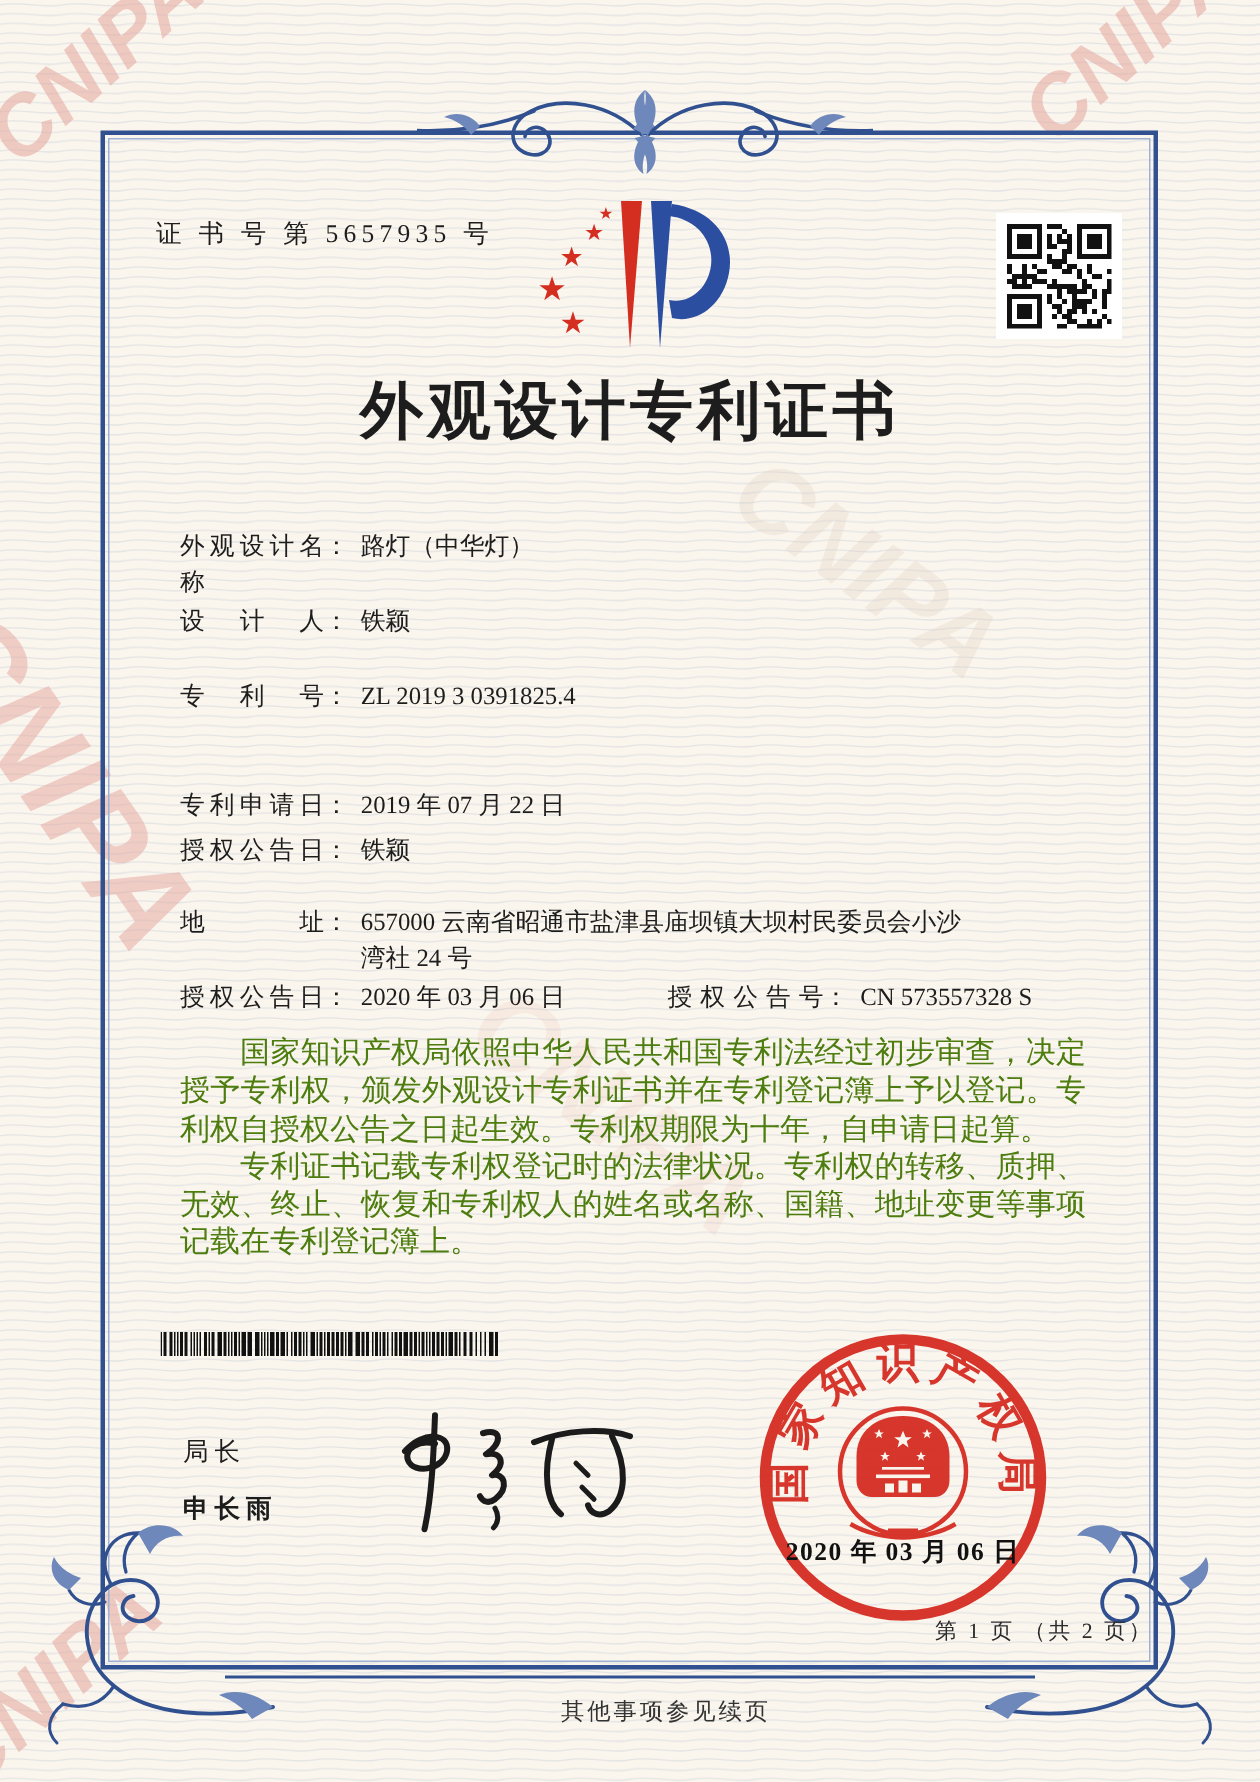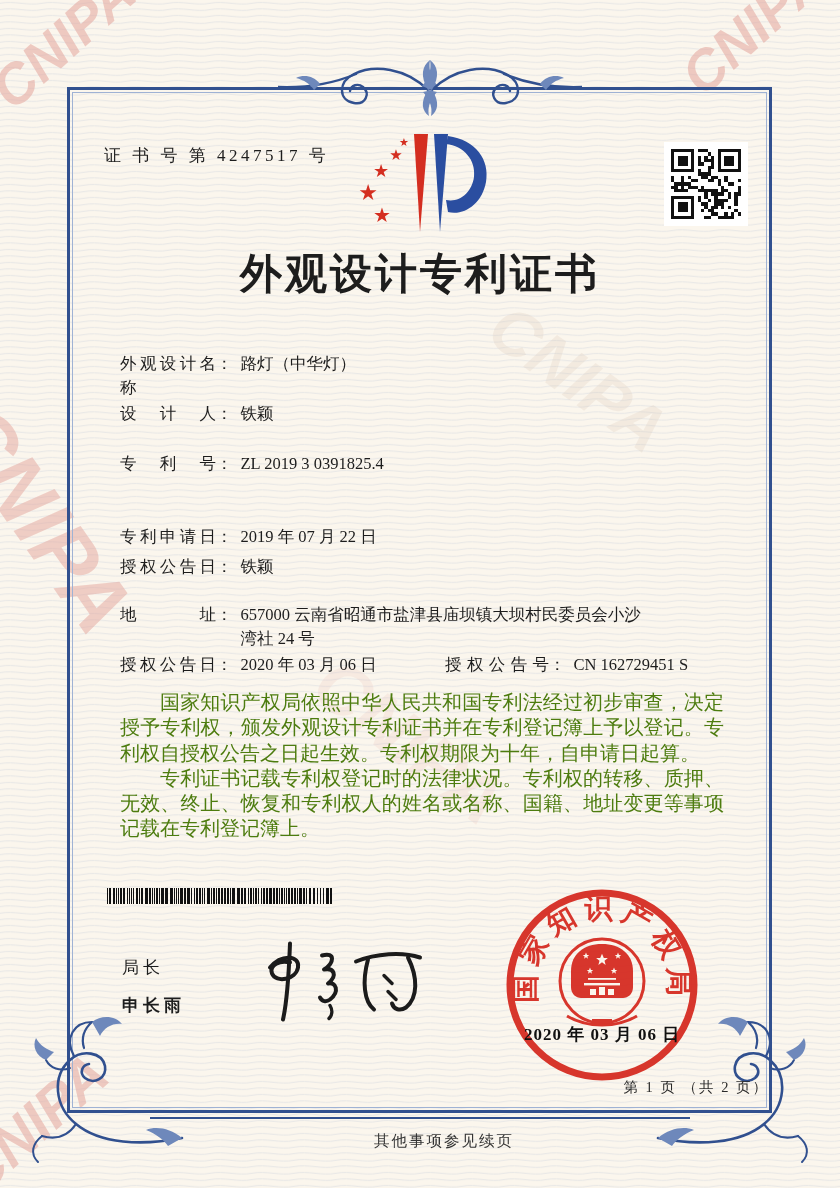--- a/index.html
+++ b/index.html
@@ -112,21 +112,21 @@
 </svg>
 <svg class="abs flourish" style="left:24px;top:1016px" width="160" height="148">
   <use href="#fl-corner" width="160" height="148"></use>
 </svg>
 <svg class="abs flourish" style="left:656px;top:1016px" width="160" height="148">
   <g transform="translate(160,0) scale(-1,1)">
       <use href="#fl-corner" width="160" height="148"></use>
     </g>
 </svg>
 
-<div id="cert-no" class="abs">证 书 号 第 4247517 号</div>
+<div id="cert-no" class="abs">证 书 号 第 5657935 号</div>
 
 <svg id="logo" class="abs" width="140" height="118" viewBox="0 0 140 118">
   <polygon points="62,4 76,4 68,102" fill="#d42e20"></polygon>
   <polygon points="82,4 96,4 88,102" fill="#2b4ea0"></polygon>
   <path d="M96,6 C124,10 138,30 134,52 C130,74 112,86 96,82 L94,70 C108,73 120,62 122,47 C124,30 112,16 94,14 Z" fill="#2b4ea0"></path>
   <g fill="#d42e20">
     <text x="44" y="30" font-size="15" text-anchor="middle" font-family="DejaVu Sans">★</text>
     <text x="29" y="47" font-size="18" text-anchor="middle" font-family="DejaVu Sans">★</text>
     <text x="16" y="70" font-size="22" text-anchor="middle" font-family="DejaVu Sans">★</text>
     <text x="30" y="92" font-size="20" text-anchor="middle" font-family="DejaVu Sans">★</text>
@@ -299,21 +299,21 @@
     <span class="fv">657000  云南省昭通市盐津县庙坝镇大坝村民委员会小沙
 湾社 24 号</span>
 </div>
 <div class="row" style="top:653px">
   <span class="fl">授权公告日</span>
     <span class="fc">：</span>
     <span class="fv">2020 年 03 月 06 日</span>
   <span class="g2">
     <span class="fl">授权公告号</span>
       <span class="fc">：</span>
-      <span class="fv">CN 162729451 S</span>
+      <span class="fv">CN 573557328 S</span>
   </span>
 </div>
 
 <div id="body-text" class="abs">
   <p>国家知识产权局依照中华人民共和国专利法经过初步审查，决定授予专利权，颁发外观设计专利证书并在专利登记簿上予以登记。专利权自授权公告之日起生效。专利权期限为十年，自申请日起算。</p>
   <p>专利证书记载专利权登记时的法律状况。专利权的转移、质押、无效、终止、恢复和专利权人的姓名或名称、国籍、地址变更等事项记载在专利登记簿上。</p>
 </div>
 
 <svg id="barcode" class="abs" width="230" height="16">
   <g id="bc-bars" fill="#111">

